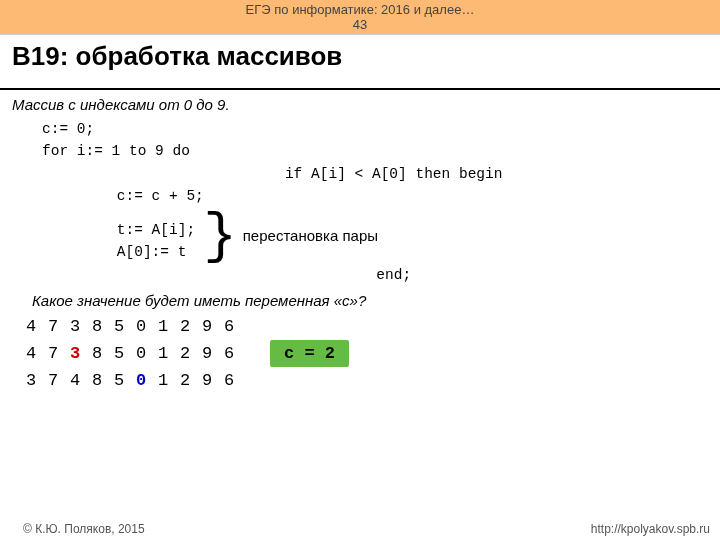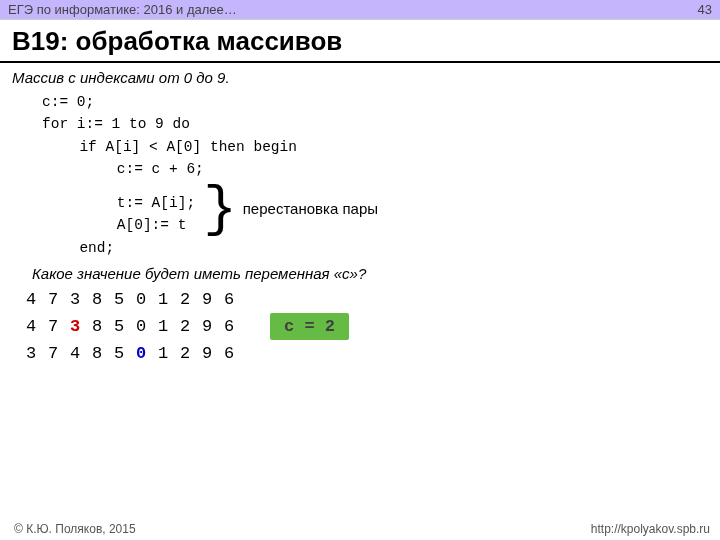--- a/index.html
+++ b/index.html
@@ -10,35 +10,36 @@
       font-size: 14px;
       background: #fff;
       overflow: hidden;
       position: relative;
     }
     #header-bar {
       display: flex;
       justify-content: space-between;
       align-items: center;
       padding: 2px 8px;
-      background: #c4b5fd;
+      background: #fdba74;
       border-bottom: 1px solid #ccc;
+      flex-direction: column;
     }
     #header-bar .header-title {
       font-size: 13px;
       color: #444;
     }
     #header-bar .slide-num {
       font-size: 13px;
       color: #444;
     }
     #page-title {
       font-size: 26px;
       font-weight: bold;
-      padding: 6px 12px 4px 12px;
+      padding: 6px 12px 16px 12px;
       border-bottom: 2px solid #000;
       margin-bottom: 6px;
     }
     #content {
       padding: 0 12px;
     }
     .intro-text {
       font-style: italic;
       font-size: 15px;
       margin-bottom: 5px;
@@ -80,62 +81,62 @@
     .array-cell.highlight-red {
       color: #cc0000;
       font-weight: bold;
     }
     .array-cell.highlight-blue {
       color: #0000cc;
       font-weight: bold;
     }
     .result-badge {
       background: #66bb44;
-      color: #404040;
+      color: #000000;
       font-size: 17px;
       font-weight: bold;
       padding: 4px 14px;
       margin-left: 30px;
       border-radius: 2px;
       font-family: 'Courier New', Courier, monospace;
     }
     #footer {
       position: absolute;
       bottom: 4px;
-      left: 4px;
+      left: 13px;
       right: 0;
       display: flex;
       justify-content: space-between;
       padding: 0 10px;
       font-size: 12px;
       color: #555;
     }
     .indent1 { margin-left: 20px; }
-    .indent2 { margin-left: 40px; }
+    .indent2 { margin-left: 40px; text-align: center; }
     .indent3 { margin-left: 60px; }
   </style>
 </head>
 <body>
 
 <div id="header-bar">
   <span class="header-title">ЕГЭ по информатике: 2016 и далее…</span>
   <span class="slide-num">43</span>
 </div>
 
 <div id="page-title">B19: обработка массивов</div>
 
 <div id="content">
 
   <p class="intro-text">Массив с индексами от 0 до 9.</p>
 
   <div class="code-block">
     <span class="code-line indent1">c:= 0;</span>
     <span class="code-line indent1">for i:= 1 to 9 do</span>
     <span class="code-line indent2">  if A[i] &lt; A[0] then begin</span>
-    <span class="code-line indent3">    c:= c + 6;</span>
+    <span class="code-line indent3">    c:= c + 5;</span>
 
     <div style="display:flex; align-items:flex-end;">
       <div style="display:flex; flex-direction:column;">
         <span class="code-line indent3">    t:= A[i];</span>
         <span class="code-line indent3">    A[0]:= t</span>
       </div>
       <div style="display:flex; align-items:center; margin-left:8px;">
         <span style="font-size:56px; line-height:1; font-weight:200; margin-right:6px; font-family:'Courier New',monospace;">}</span>
         <span style="font-size:15px; font-family:Liberation Sans, sans-serif;">перестановка пары</span>
       </div>

